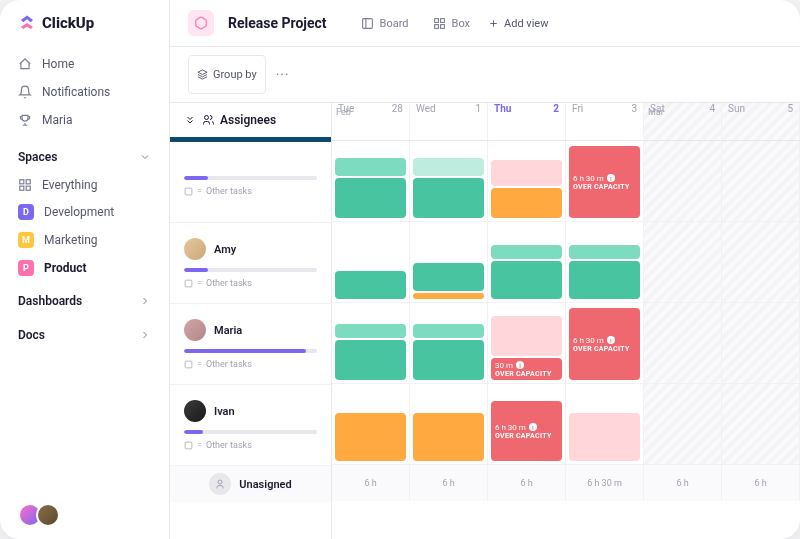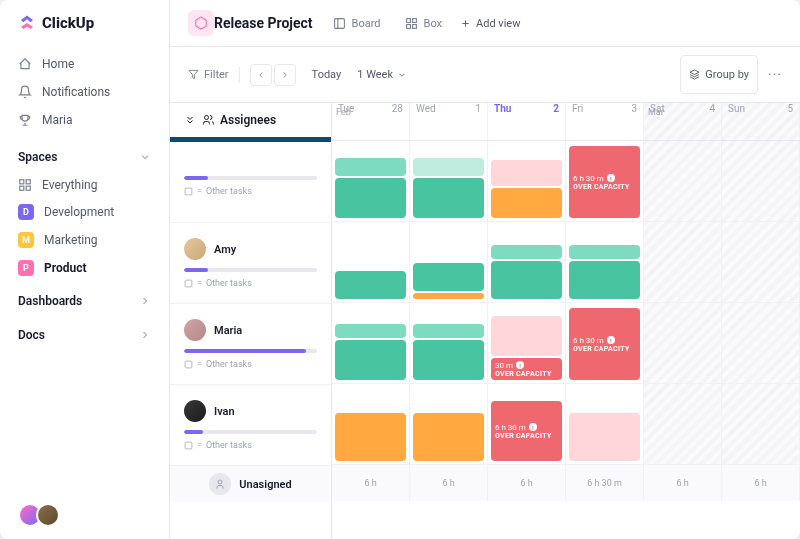--- a/index.html
+++ b/index.html
@@ -1,17 +1,17 @@
 <!DOCTYPE html>
 <html><head>
 <meta charset="utf-8">
 <style>
 *{margin:0;padding:0;box-sizing:border-box;font-family:-apple-system,BlinkMacSystemFont,"Segoe UI",Roboto,sans-serif}
 body{background:#f4f4f6;width:800px;height:539px;overflow:hidden}
-.app{display:flex;width:800px;height:539px;background:#fff;border-radius:8px;box-shadow:0 4px 24px rgba(0,0,0,0.08);overflow:hidden}
+.app{display:flex;width:800px;height:539px;background:#fff;border-radius:20px;box-shadow:0 4px 24px rgba(0,0,0,0.08);overflow:hidden}
 
 
 .sidebar{width:170px;border-right:1px solid #e8e8ec;display:flex;flex-direction:column;position:relative}
 .logo{display:flex;align-items:center;gap:6px;padding:14px 18px;font-weight:800;font-size:15px;color:#1a1a2e}
 .logo-mark{width:18px;height:18px;display:flex;align-items:center;justify-content:center}
 .nav{padding:4px 0}
 .nav-item{display:flex;align-items:center;gap:10px;padding:7px 18px;font-size:12px;color:#54576b;cursor:pointer}
 .nav-icon{width:14px;height:14px;color:#7a7d8f}
 
 .section-head{display:flex;align-items:center;justify-content:space-between;padding:12px 18px 8px;font-size:12px;font-weight:600;color:#1a1a2e;cursor:pointer}
@@ -22,21 +22,21 @@
 .badge-dev{background:#7b68ee}
 .badge-mkt{background:#ffc53d}
 .badge-prod{background:#fd71af}
 .every-icon{width:14px;height:14px;color:#7a7d8f}
 
 .sidebar-foot{position:absolute;bottom:12px;left:18px;display:flex;align-items:center;gap:-4px}
 .avatar-sm{width:24px;height:24px;border-radius:50%;border:2px solid #fff}
 
 
 .main{flex:1;display:flex;flex-direction:column;overflow:hidden}
-.topbar{display:flex;align-items:center;gap:0;padding:10px 18px;border-bottom:1px solid #e8e8ec}
+.topbar{display:flex;align-items:center;gap:14px;padding:10px 18px;border-bottom:1px solid #e8e8ec}
 .proj-icon{width:26px;height:26px;border-radius:6px;background:#ffe4f1;display:flex;align-items:center;justify-content:center;color:#fd71af}
 .proj-title{font-size:14px;font-weight:700;color:#1a1a2e}
 .views{display:flex;align-items:center;gap:4px;margin-left:10px}
 .view-tab{display:flex;align-items:center;gap:6px;padding:4px 10px;font-size:11px;color:#7a7d8f;cursor:pointer;border-radius:4px}
 .view-tab.active{color:#7b68ee;font-weight:600}
 .view-tab .vicon{width:13px;height:13px}
 .add-view{display:flex;align-items:center;gap:5px;font-size:11px;color:#54576b;cursor:pointer;margin-left:4px}
 
 .toolbar{display:flex;align-items:center;justify-content:space-between;padding:8px 18px;border-bottom:1px solid #e8e8ec}
 .tl-left{display:flex;align-items:center;gap:10px}
@@ -206,48 +206,20 @@
           <svg width="11" height="11" viewBox="0 0 24 24" fill="none" stroke="currentColor" stroke-width="2">
               <line x1="12" y1="5" x2="12" y2="19"></line>
               <line x1="5" y1="12" x2="19" y2="12"></line>
             </svg>
           <span>Add view</span>
         </div>
       </div>
     </div>
 
     <div class="toolbar">
-      <div class="tl-left">
-        <div class="filter-btn">
-          <svg width="11" height="11" viewBox="0 0 24 24" fill="none" stroke="currentColor" stroke-width="2">
-              <path d="M22 3H2l8 9.5V19l4 2v-8.5z"></path>
-            </svg>
-          <span>Filter</span>
-        </div>
-        <div class="divider"></div>
-        <div class="nav-arrows">
-          <div class="arrow-btn">
-            <svg width="10" height="10" viewBox="0 0 24 24" fill="none" stroke="currentColor" stroke-width="2">
-                <path d="M15 18l-6-6 6-6"></path>
-              </svg>
-          </div>
-          <div class="arrow-btn">
-            <svg width="10" height="10" viewBox="0 0 24 24" fill="none" stroke="currentColor" stroke-width="2">
-                <path d="M9 18l6-6-6-6"></path>
-              </svg>
-          </div>
-        </div>
-        <div class="today-btn">Today</div>
-        <div class="range-btn">
-          <span>1 Week</span>
-          <svg width="10" height="10" viewBox="0 0 24 24" fill="none" stroke="currentColor" stroke-width="2">
-              <path d="M6 9l6 6 6-6"></path>
-            </svg>
-        </div>
-      </div>
       <div class="tl-right">
         <div class="groupby">
           <svg width="11" height="11" viewBox="0 0 24 24" fill="none" stroke="currentColor" stroke-width="2">
               <path d="M12 2l10 5-10 5L2 7zM2 17l10 5 10-5M2 12l10 5 10-5"></path>
             </svg>
           <span>Group by</span>
         </div>
         <div class="more-btn">···</div>
       </div>
     </div>

